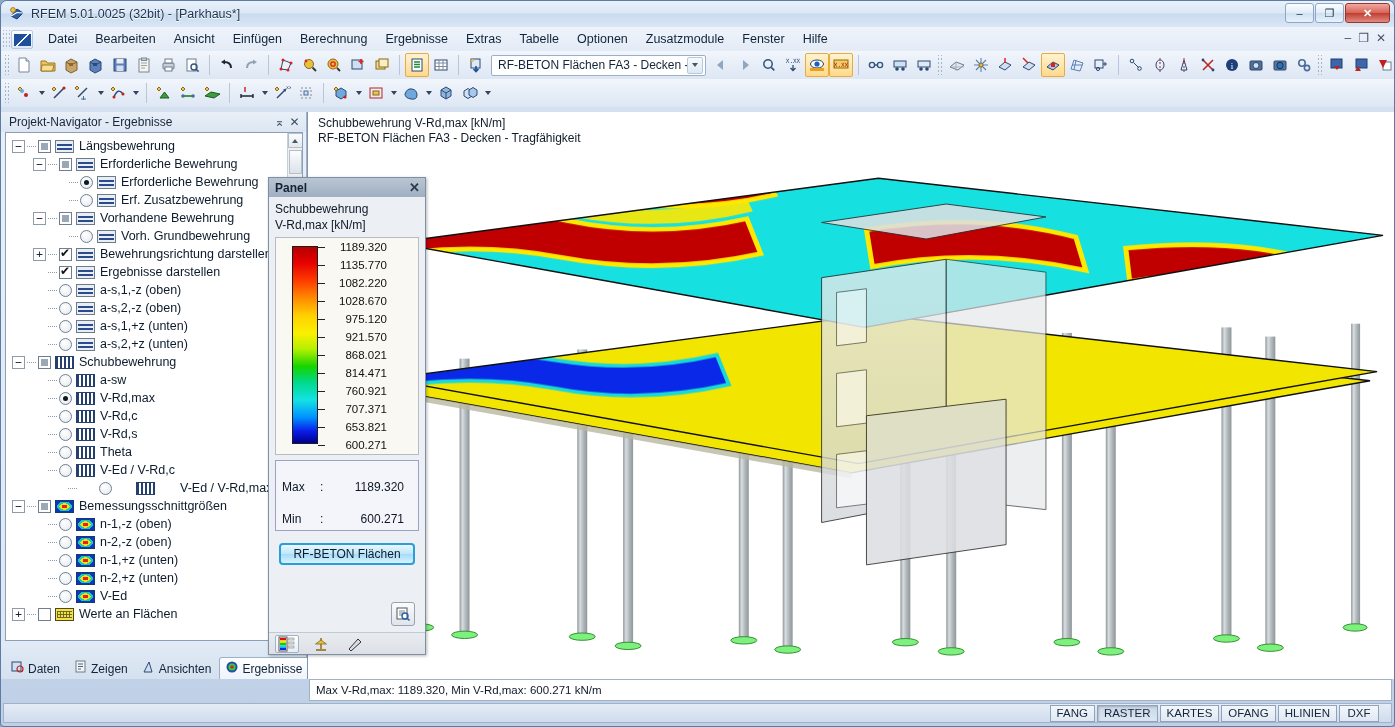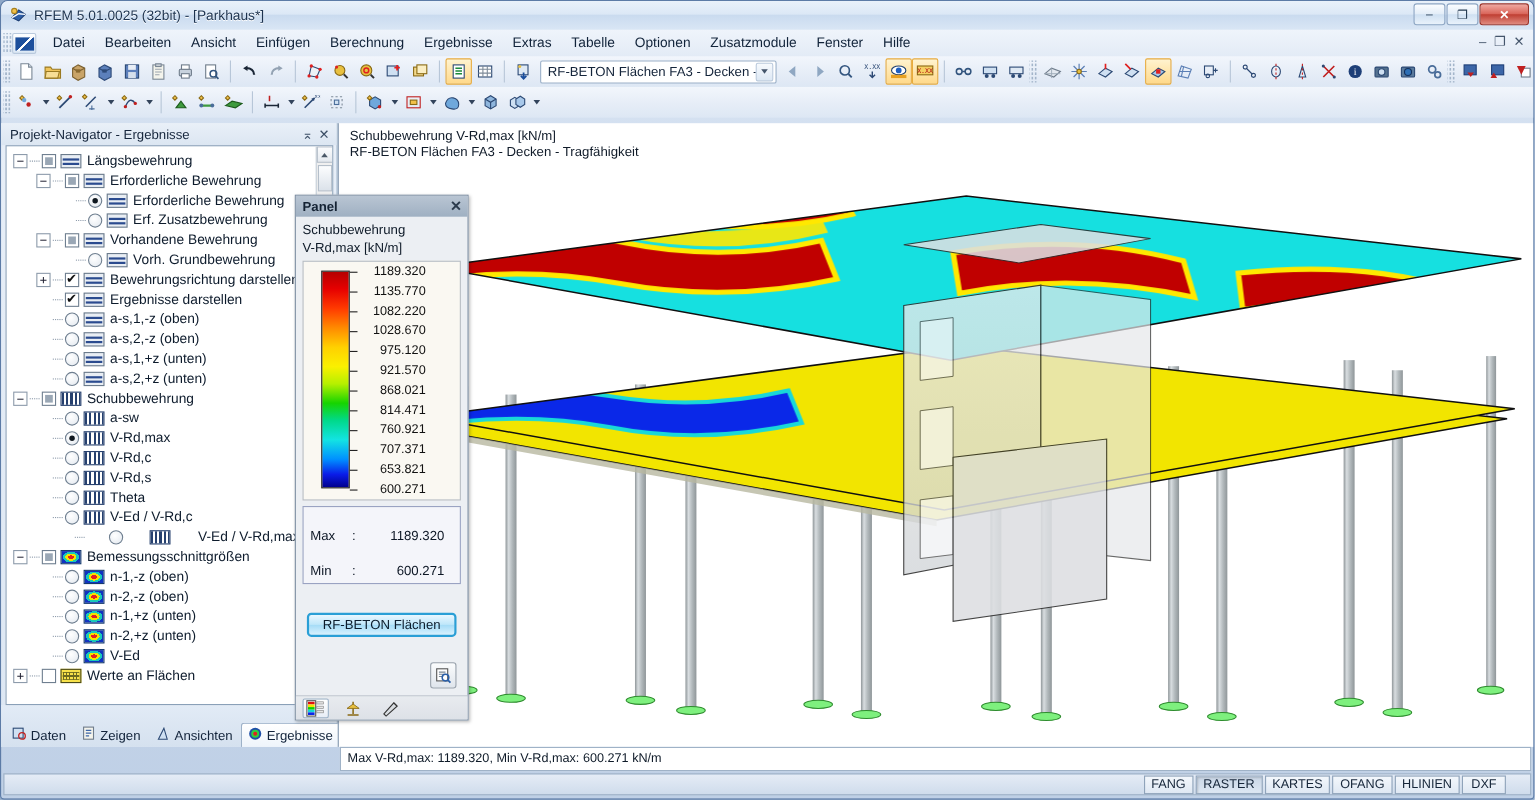--- a/index.html
+++ b/index.html
@@ -270,21 +270,21 @@
   .lg-row .val { width: 58px; text-align: right; }
   #minmax {
     margin-top: 5px; border: 1px solid #9aa3c2; background: #f4f5fa;
     padding: 2px 6px 3px 6px;
   }
   .mm-row { display:flex; font-size: 12px; color:#0d1725; line-height: 16px; margin-top: 16px; }
   .mm-row .lbl { width: 38px; }
   .mm-row .col { width: 10px; }
   .mm-row .v { flex:1; text-align: right; padding-right: 8px; }
   #rfbeton-btn {
-    margin: 26px auto 0 auto; width: 136px; height: 22px;
+    margin: 12px auto 0 auto; width: 136px; height: 22px;
     border: 2px solid #2a9fd6; border-radius: 4px;
     background: linear-gradient(180deg,#eaf7ff 0%, #bfe7fa 48%, #a5dcf7 52%, #d9f2fe 100%);
     display:flex; align-items:center; justify-content:center;
     font-size: 12px; color:#0c1c2c;
   }
   #panel-spacer { flex: 1; }
   #panel-zoom {
     width: 24px; height: 24px; margin: 0 4px 4px auto;
     border: 1px solid #9aa3ad; border-radius: 3px;
     background: linear-gradient(180deg,#fbfcfd,#dfe5ec);
@@ -306,21 +306,21 @@
   #status-msg {
     position: absolute; left: 308px; top: 0; right: 2px; height: 22px;
     border: 1px solid #9fb2c7; background: #ffffff;
     display: flex; align-items: center; padding-left: 6px;
     font-size: 11.5px; color: #0e1a28;
   }
   #status-bottom {
     position: absolute; left: 2px; right: 2px; bottom: 3px; height: 20px;
     background: linear-gradient(180deg,#e5ecf6,#cfdcec);
     border: 1px solid #9fb2c7;
-    display: flex; align-items: center; justify-content: flex-end; padding-right: 22px; gap: 2px;
+    display: flex; align-items: center; justify-content: flex-end; padding-right: 12px; gap: 2px;
   }
   .sb-cell {
     height: 17px; min-width: 40px; padding: 0 6px;
     border: 1px solid #8fa3ba; background: linear-gradient(180deg,#f3f7fc,#dfe8f3);
     display:flex; align-items:center; justify-content:center;
     font-size: 11.5px; color:#16263a;
   }
   .sb-cell.pressed { background: linear-gradient(180deg,#c9d6e6,#dde7f3); box-shadow: inset 1px 1px 2px rgba(0,0,0,.18); }
 
   

